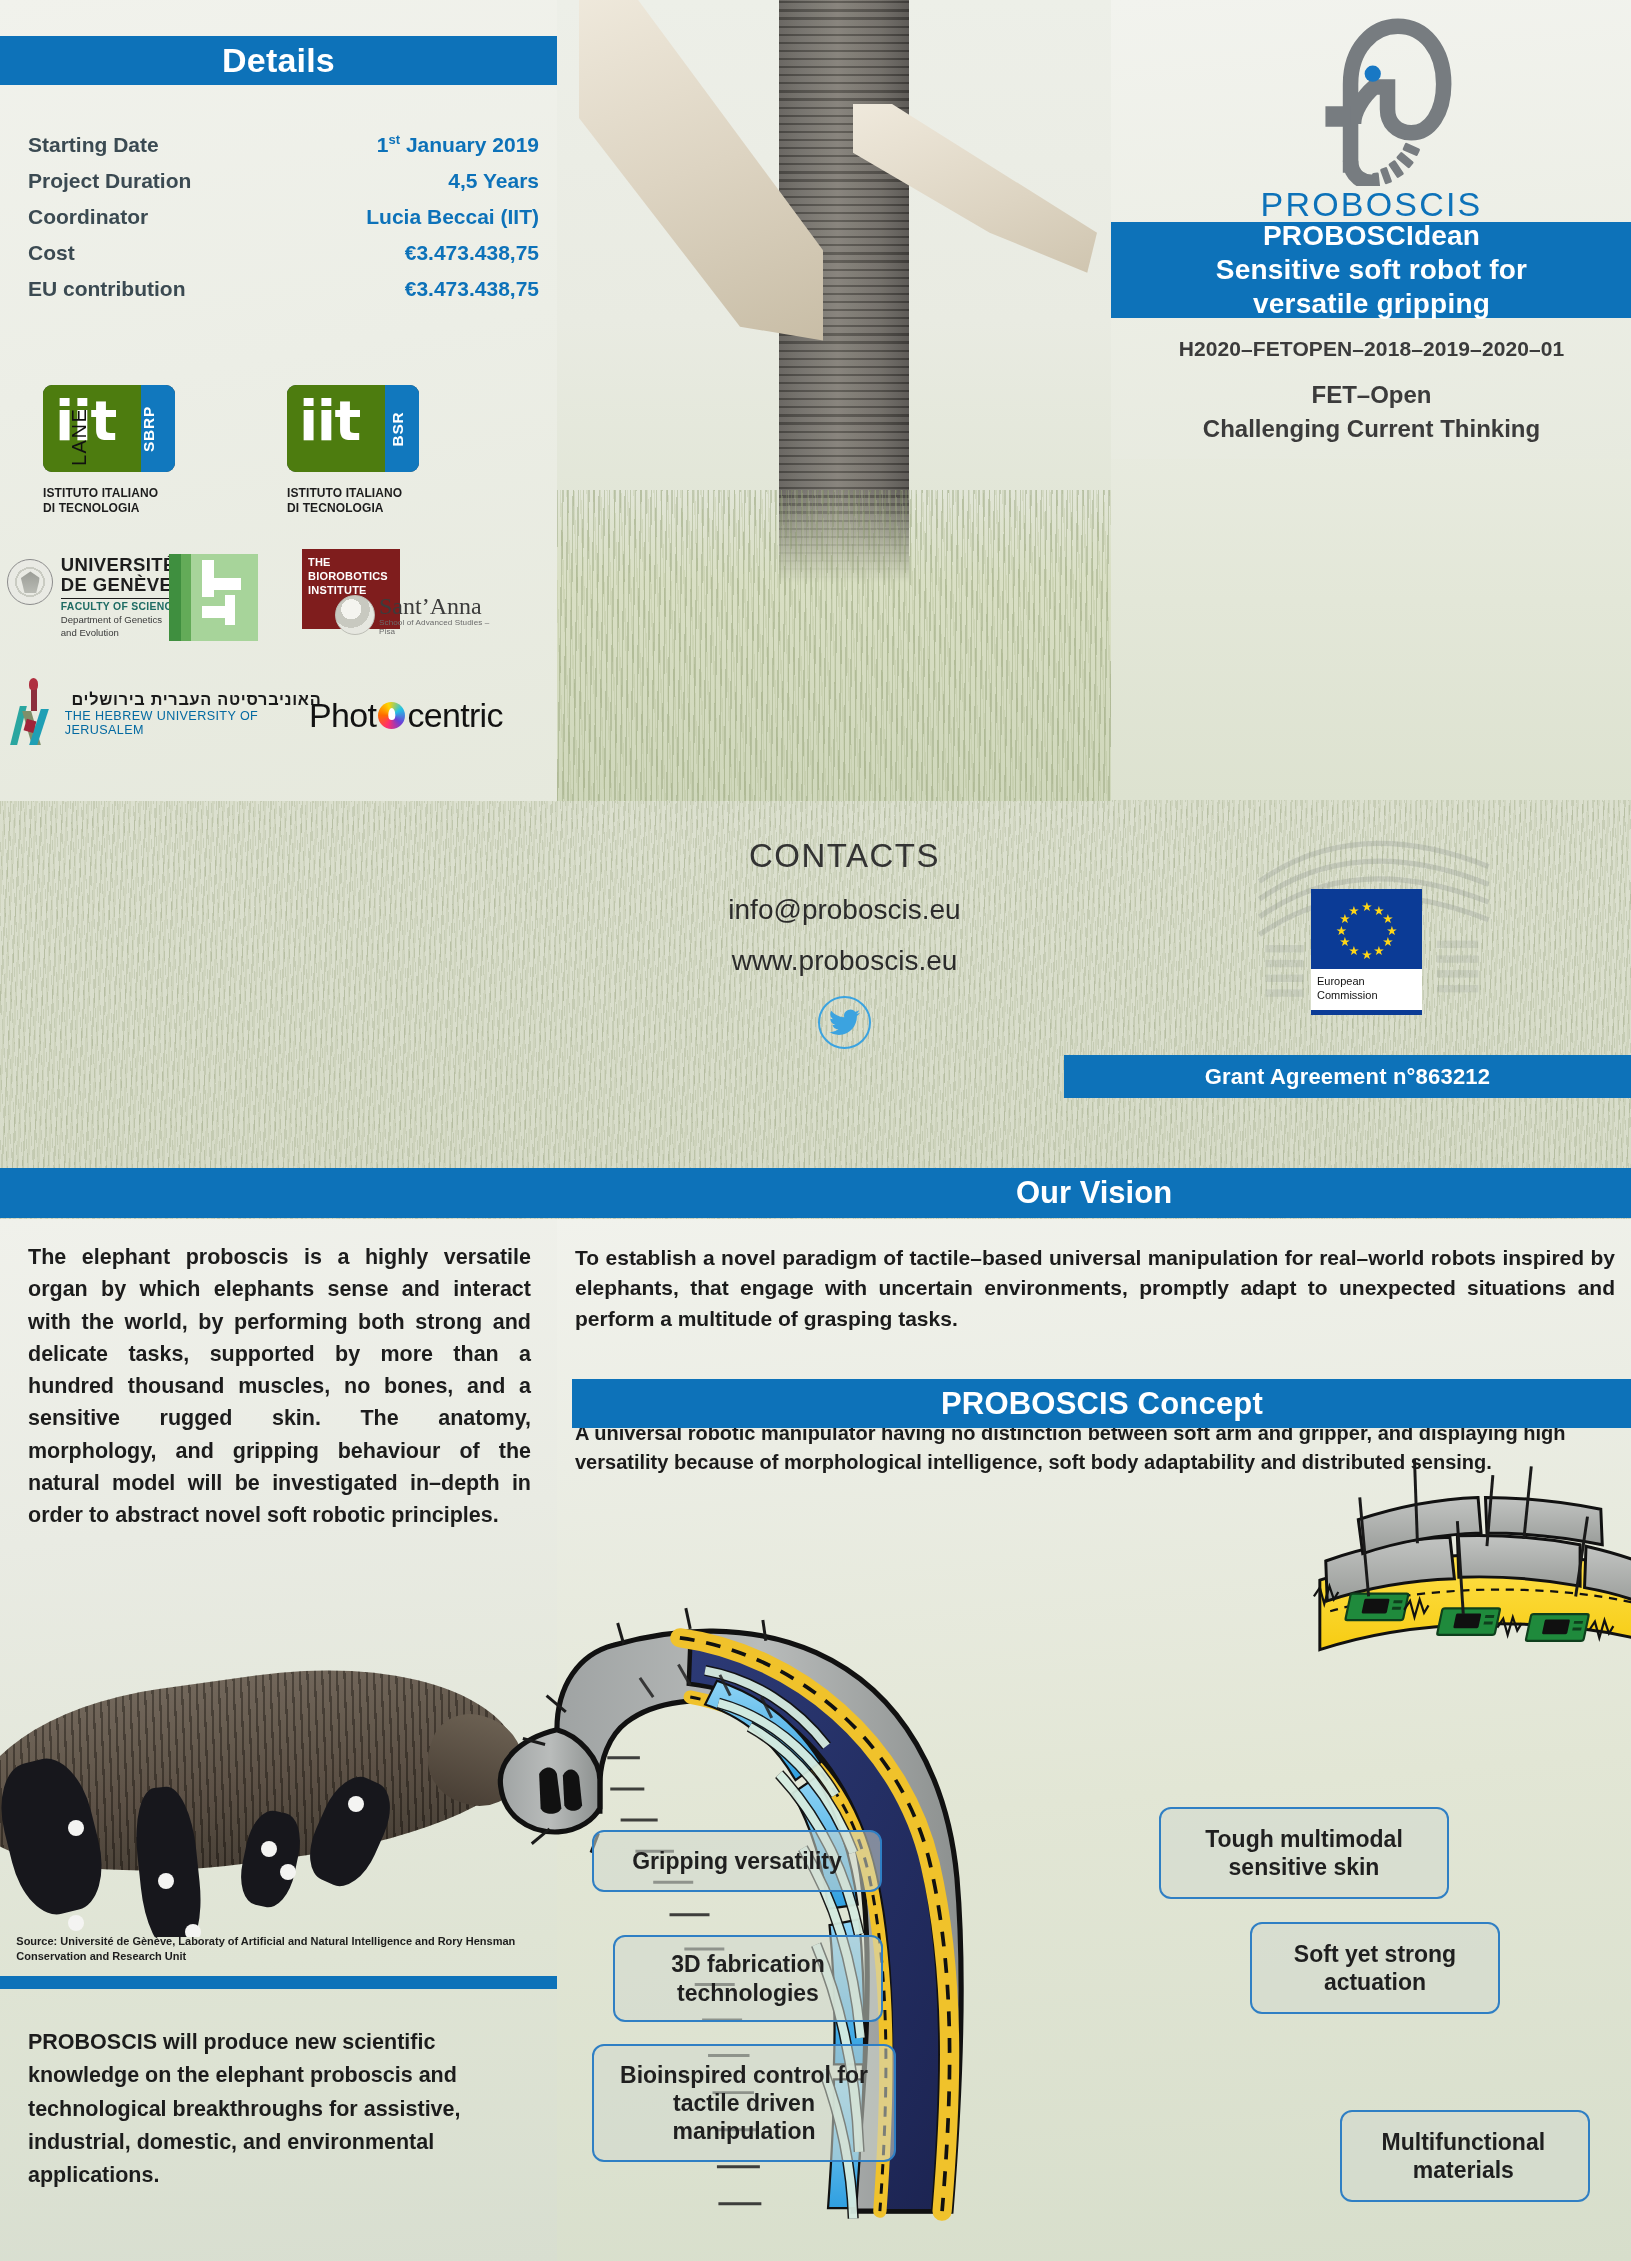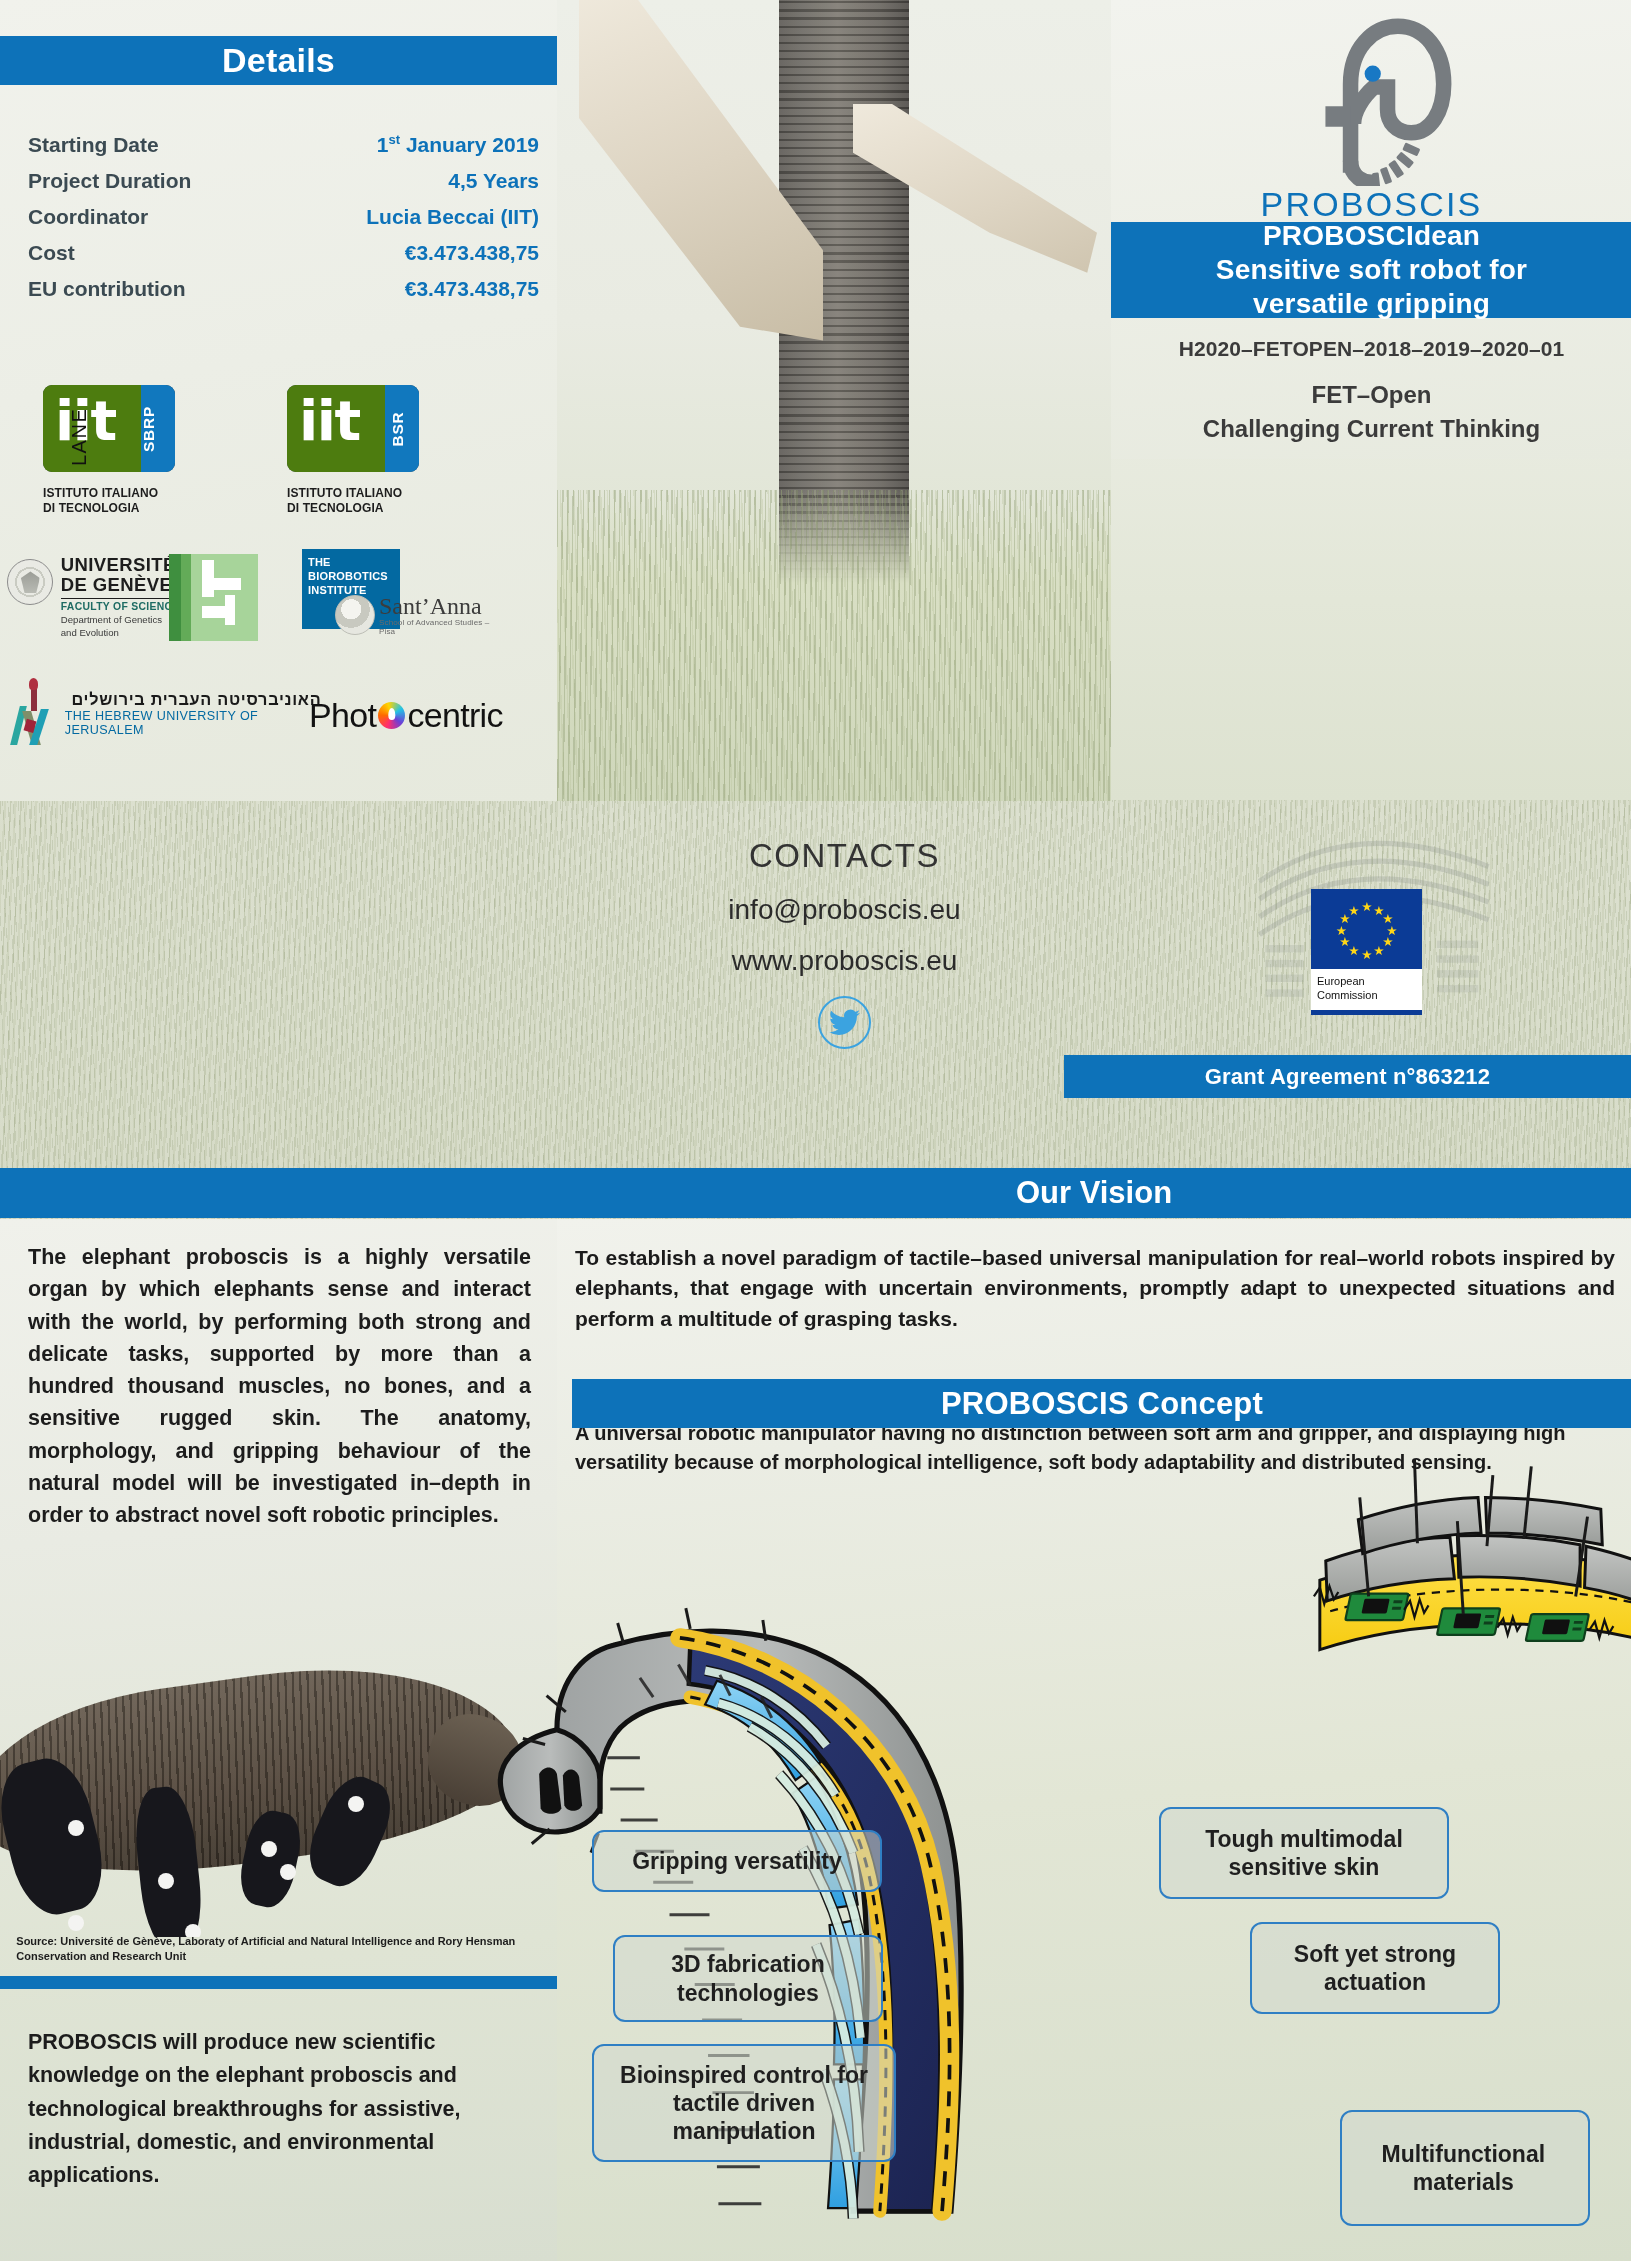--- a/index.html
+++ b/index.html
@@ -114,21 +114,21 @@
   .lane .w3{ position:absolute; left:33px; top:52px; width:31px; height:12px; background:#fff; }
   .lane .w4{ position:absolute; left:56px; top:41px; width:10.4px; height:30px; background:#fff; }
   .lane-word{
     position:absolute; left:68px; top:4.4px; height:77px;
     writing-mode:vertical-rl; transform:rotate(180deg);
     font-size:20px; font-weight:400; color:#111; letter-spacing:1.5px;
   }
 
   .biorob{
     position:absolute; left:302px; top:164px; width:98px; height:80px;
-    background:#0369a1; color:#fff; padding:7.4px 6px;
+    background:#7f1d1d; color:#fff; padding:7.4px 6px;
     font-size:11px; font-weight:700; line-height:1.25; letter-spacing:0.2px;
   }
   .santanna{ position:absolute; left:335px; top:209px; width:163px; display:flex; gap:4px; align-items:center; }
   .santanna-crest{
     width:40px;height:40px;border-radius:50%; flex:0 0 auto;
     background:radial-gradient(circle at 40% 35%, #f4f4ef 0 30%, #c8c9c0 30% 55%, #e6e7e0 55% 100%);
     border:0.7px solid #bdbeb6;
   }
   .santanna-name{ font-family:"Liberation Serif", serif; font-size:24px; color:#3c3c3c; line-height:1; }
   .santanna-sub{ font-size:8.1px; color:#6b6b6b; letter-spacing:0.1px; }
@@ -760,14 +760,14 @@
 
 <div class="bar" id="concept-bar">
   <span>PROBOSCIS Concept</span>
 </div>
 
 <div class="chip" style="left:592px;  top:1830px; width:290px; height:62px;">Gripping versatility</div>
 <div class="chip" style="left:613px;  top:1935px; width:270px; height:87px;">3D fabrication technologies</div>
 <div class="chip" style="left:592px;  top:2044px; width:304px; height:118px;">Bioinspired control for tactile driven manipulation</div>
 <div class="chip" style="left:1159px; top:1807px; width:290px; height:92px;">Tough multimodal sensitive skin</div>
 <div class="chip" style="left:1250px; top:1922px; width:250px; height:92px;">Soft yet strong actuation</div>
-<div class="chip" style="left:1340px; top:2110px; width:250px; height:116px;padding-left:10px;">Multifunctional materials</div>
+<div class="chip" style="left:1340px; top:2110px; width:250px; height:92px;padding-left:10px;">Multifunctional materials</div>
 
 
 </body></html>

